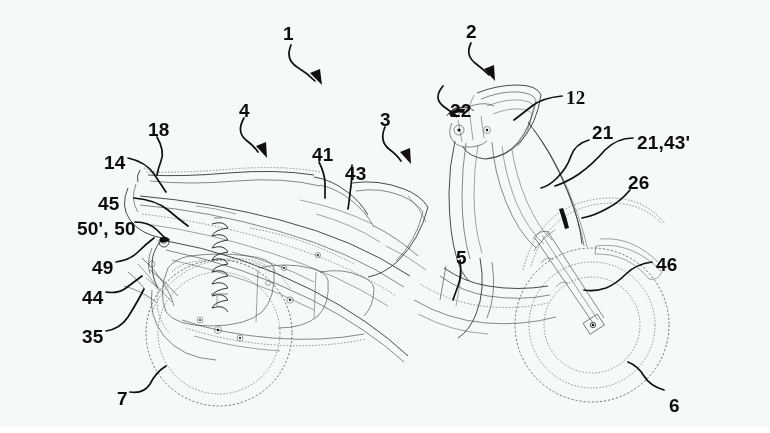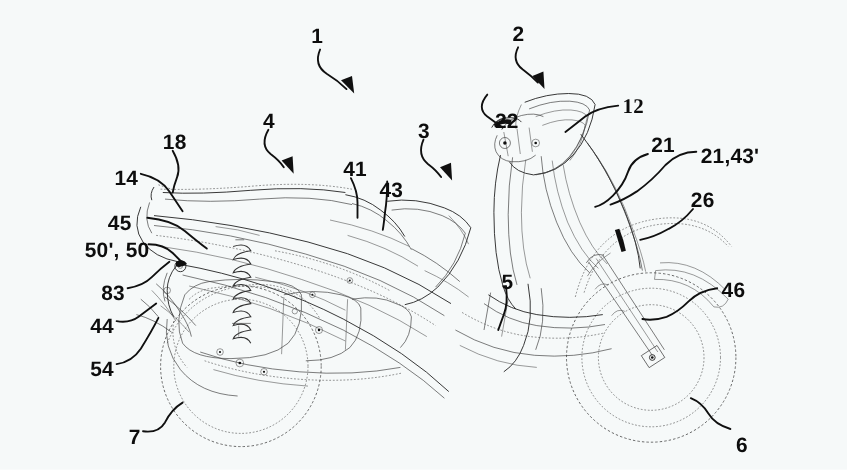--- a/index.html
+++ b/index.html
@@ -287,18 +287,18 @@
   <div class="lbl" style="left:669px; top:396px;">6</div>
   <div class="lbl" style="left:456px; top:248px;">5</div>
   <div class="lbl" style="left:380px; top:110px;">3</div>
   <div class="lbl" style="left:345px; top:164px;">43</div>
   <div class="lbl" style="left:312px; top:145px;">41</div>
   <div class="lbl" style="left:239px; top:101px;">4</div>
   <div class="lbl" style="left:148px; top:120px;">18</div>
   <div class="lbl" style="left:104px; top:153px;">14</div>
   <div class="lbl" style="left:98px; top:194px;">45</div>
   <div class="lbl" style="left:77px;  top:219px;">50', 50</div>
-  <div class="lbl" style="left:92px;  top:258px;">83</div>
+  <div class="lbl" style="left:92px;  top:258px;">49</div>
   <div class="lbl" style="left:82px;  top:288px;">44</div>
-  <div class="lbl" style="left:82px;  top:327px;">54</div>
+  <div class="lbl" style="left:82px;  top:327px;">35</div>
   <div class="lbl" style="left:117px; top:389px;">7</div>
 
 </div>
 
 </body></html>

